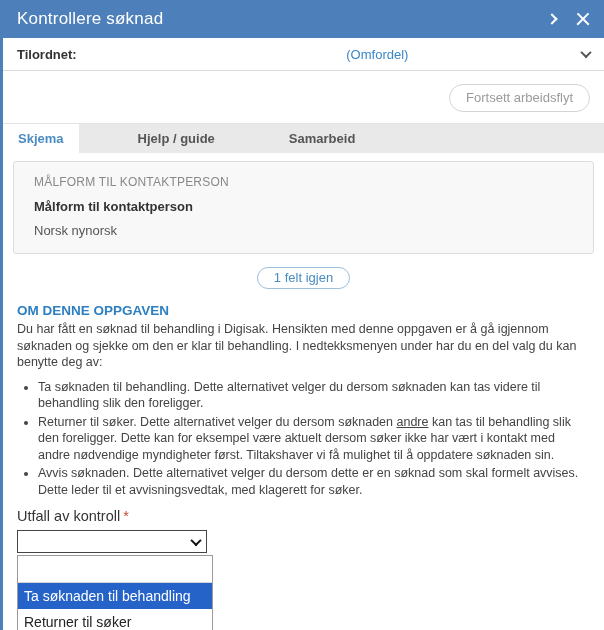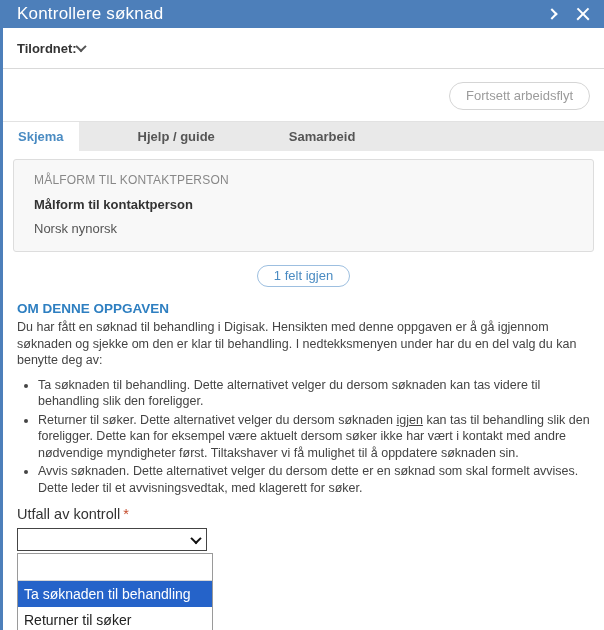--- a/index.html
+++ b/index.html
@@ -1,28 +1,28 @@
 <!DOCTYPE html>
 <html lang="no"><head>
 <meta charset="utf-8">
 <style>
   * { margin:0; padding:0; box-sizing:border-box; }
   html,body { width:604px; height:630px; overflow:hidden; background:#fff;
               font-family:"Liberation Sans", sans-serif; }
   .panel { width:604px; height:630px; border-left:3px solid #4d7fba; background:#fff; }
 
   
-  .hdr { height:28px; background:#4d7fba; display:flex; align-items:center; padding:0 14px; }
+  .hdr { height:38px; background:#4d7fba; display:flex; align-items:center; padding:0 14px; }
   .hdr-title { flex:1; color:#fff; font-size:17px; font-weight:400; letter-spacing:.2px; }
   .hdr-icons { display:flex; align-items:center; gap:20px; }
   .icon-btn { display:flex; align-items:center; justify-content:center; cursor:pointer; }
 
   
-  .assign { height:41px; display:flex; align-items:center; padding:0 14px;
-            border-bottom:1px solid #d9d9d9; background:#fff; }
+  .assign { height:33px; display:flex; align-items:center; padding:0 14px;
+            border-bottom:1px solid #d9d9d9; background:#fff;justify-content:center; }
   .assign-label { font-size:13px; font-weight:bold; color:#333; }
   .assign-mid { flex:1; text-align:center; }
   .assign-link { color:#3a87c8; font-size:13px; cursor:pointer; display:inline-block; transform:translateX(48px); }
 
   
   .actions { padding:13px 14px 11px; text-align:right; background:#fff; }
   .pill-btn { display:inline-block; padding:5px 16px 6px; border:1px solid #d5d5d5;
               border-radius:15px; background:#fff; color:#9b9b9b; font-size:13px; cursor:pointer; }
 
   
@@ -84,20 +84,23 @@
         <span class="chev chev-right"></span>
       </div>
       <div class="icon-btn">
         <span class="x-icon"></span>
       </div>
     </div>
   </div>
 
   <div class="assign">
     <span class="assign-label">Tilordnet:</span>
+    <span class="assign-mid">
+      <span class="assign-link">(Omfordel)</span>
+    </span>
     <span class="icon-btn" style="color:#555;">
       <span class="chev chev-down"></span>
     </span>
   </div>
 
   <div class="actions">
     <span class="pill-btn">Fortsett arbeidsflyt</span>
   </div>
 
   <div class="tabbar">
@@ -120,21 +123,21 @@
 
     <div class="inner">
       <div class="section-heading">OM DENNE OPPGAVEN</div>
       <div class="body-text">Du har fått en søknad til behandling i Digisak. Hensikten med denne oppgaven er å gå igjennom søknaden og sjekke om den er klar til behandling. I nedtekksmenyen under har du en del valg du kan benytte deg av:</div>
 
       <ul class="bullets">
         <li>
           <span>Ta søknaden til behandling. Dette alternativet velger du dersom søknaden kan tas videre til behandling slik den foreligger.</span>
         </li>
         <li>
-          <span>Returner til søker. Dette alternativet velger du dersom søknaden </span><span class="u">igjen</span><span> kan tas til behandling slik den foreligger.  Dette kan for eksempel være aktuelt dersom søker ikke har vært i kontakt med andre nødvendige myndigheter først. Tiltakshaver vi få mulighet til å oppdatere søknaden sin.</span>
+          <span>Returner til søker. Dette alternativet velger du dersom søknaden </span><span class="u">andre</span><span> kan tas til behandling slik den foreligger.  Dette kan for eksempel være aktuelt dersom søker ikke har vært i kontakt med andre nødvendige myndigheter først. Tiltakshaver vi få mulighet til å oppdatere søknaden sin.</span>
         </li>
         <li>
           <span>Avvis søknaden. Dette alternativet velger du dersom dette er en søknad som skal formelt avvises. Dette leder til et avvisningsvedtak, med klagerett for søker.</span>
         </li>
       </ul>
 
       <div class="field-label">
         <span>Utfall av kontroll</span><span class="req">*</span>
       </div>
 

